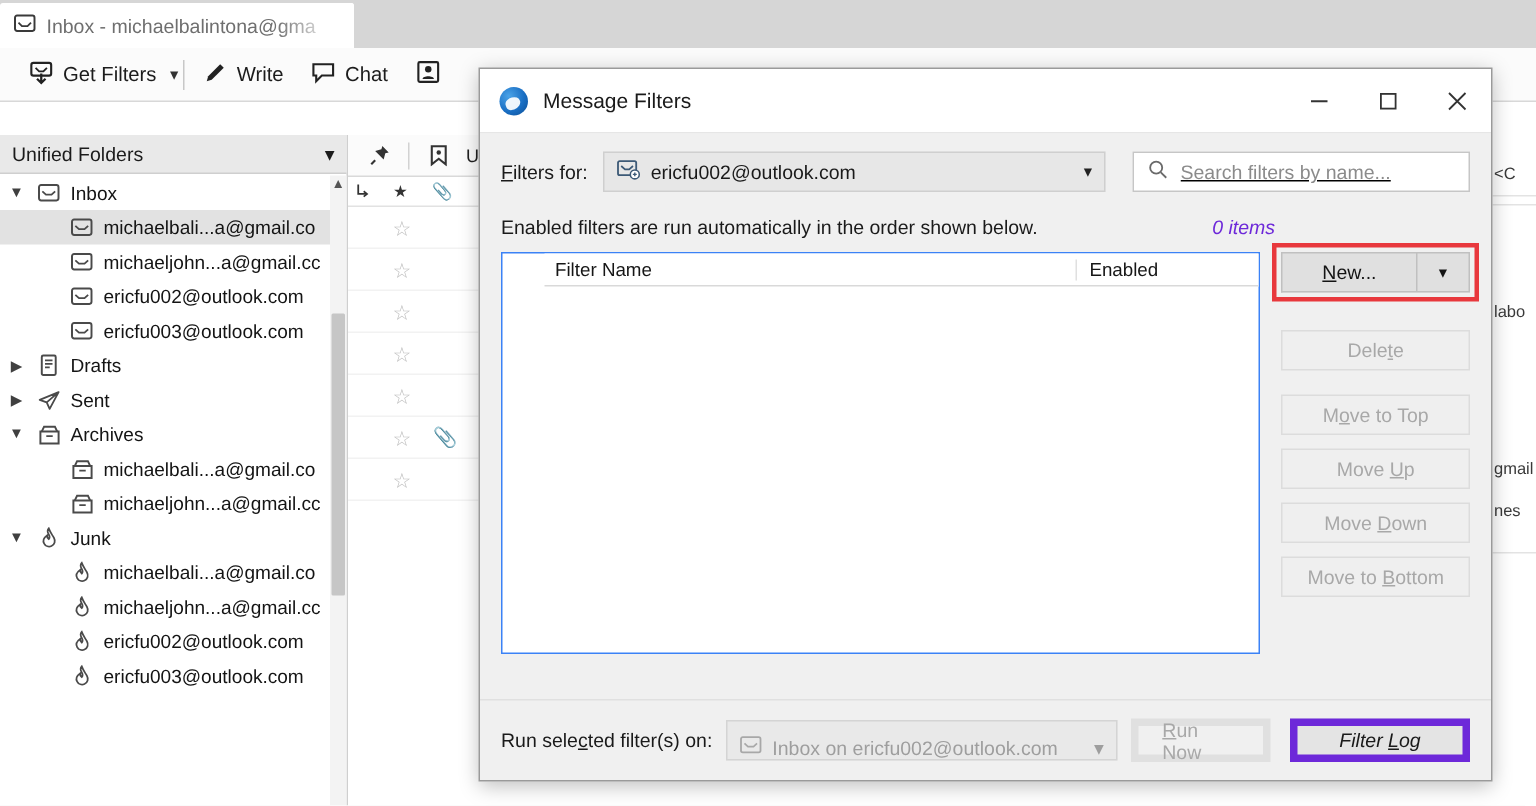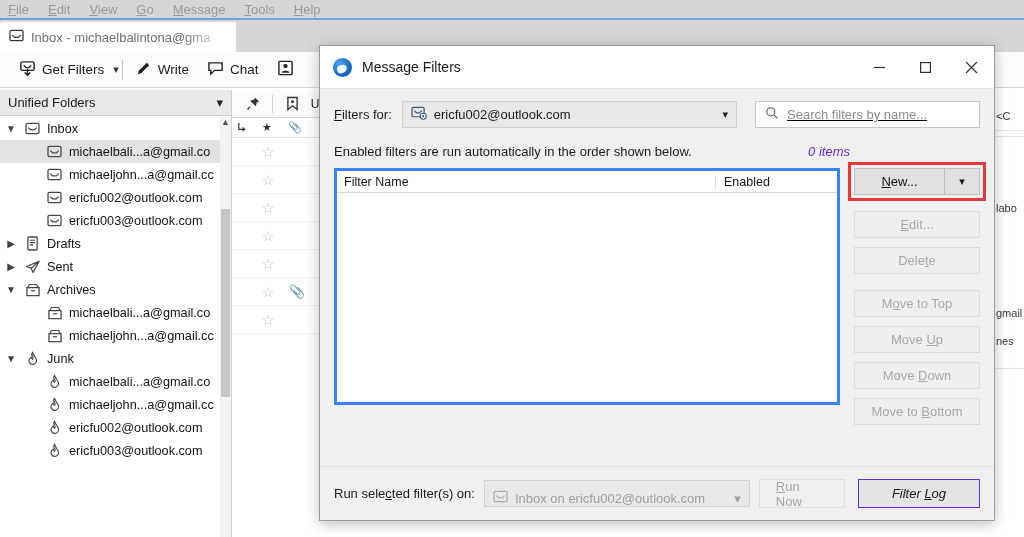--- a/index.html
+++ b/index.html
@@ -137,22 +137,22 @@
     border:0; outline:0; flex:1; font-family:inherit; font-size:13px; color:#000000; background:transparent;text-decoration:underline;
   }
   .searchbox input::placeholder { color:#8b8b8b; }
 
   .row-hint { display:flex; align-items:center; margin-top:16px; }
   .hint-text { font-size:13px; color:#1a1a1a; }
   .items-count { margin-left:auto; font-size:13px; color:#6d28d9; margin-right:130px;font-style:italic; }
 
   .main-area { display:flex; gap:0; margin-top:9px; flex:1; }
   .listbox {
-    width:530px; background:#ffffff; border:3px solid #3b82f6;
-    display:flex; flex-direction:column; height:237px;
+    width:530px; background:#ffffff; border:1px solid #3b82f6;
+    display:flex; flex-direction:column; height:268px;padding-left:28px;
   }
   .lb-head { height:22px; display:flex; align-items:center; border-bottom:1px solid #d9d9d9; background:#fff; }
   .lb-head .c1 { flex:1; padding-left:7px; font-size:12.5px; color:#161616; }
   .lb-head .c2 { width:122px; font-size:12.5px; color:#161616; border-left:1px solid #e0e0e0; padding-left:8px; }
   .lb-rows { flex:1; }
 
   .btncol { width:132px; margin-left:14px; display:flex; flex-direction:column; }
   .btn {
     height:27px; background:#e4e4e4; border:1px solid #c6c6c6;
     display:flex; align-items:center; justify-content:center;
@@ -182,40 +182,31 @@
     height:54px; display:flex; align-items:center; padding:0 14px; gap:9px;
     border-top:1px solid #e0e0e0; margin-top:6px;
   }
   .combo-dis {
     height:27px; background:#e9e9e9; border:1px solid #d4d4d4;
     display:flex; align-items:flex-end; padding:0 8px; gap:7px;
     font-size:13px; color:#9e9e9e; width:272px;
   }
   .combo-dis .cv { flex:1; white-space:nowrap; overflow:hidden; }
   .foot-btn {
-    height:29px; padding:0 16px; background:#e4e4e4; border:1px solid #6d28d9;
+    height:29px; padding:0 16px; background:#e4e4e4; border:5px solid #6d28d9;
     display:flex; align-items:center; justify-content:center; font-size:13px; color:#1a1a1a;
   }
   .foot-btn.disabled { color:#a8a8a8; background:#f0f0f0; border-color:#e0e0e0; }
   .foot-btn.wide { width:125px; padding:0; margin-left:4px;font-style:italic;}
 </style>
 </head>
 <body>
 
 <div id="app-window">
 
-  <div class="menubar">
-    <span class="mi"><u>F</u><span>ile</span></span>
-    <span class="mi"><u>E</u>dit</span>
-    <span class="mi"><u>V</u>iew</span>
-    <span class="mi"><u>G</u>o</span>
-    <span class="mi"><u>M</u>essage</span>
-    <span class="mi"><u>T</u>ools</span>
-    <span class="mi"><u>H</u>elp</span>
-  </div>
 
   <div class="tabstrip">
     <div class="tab">
       <span>
         <svg width="15" height="13" viewBox="0 0 16 14">
             <rect x="1" y="1.5" width="14" height="11" rx="1.5" fill="none" stroke="#3a3a3a" stroke-width="1.4"></rect>
             <path d="M3.5 6.5 L6 9 h4 l2.5-2.5" fill="none" stroke="#3a3a3a" stroke-width="1.3"></path>
           </svg>
       </span>
       <span>Inbox - michaelbalintona@gma</span>
@@ -570,23 +561,20 @@
 
       <div class="btncol">
         <div class="split-wrap">
           <div class="split-btn">
             <span class="split-main"><u>N</u>ew...</span>
             <span class="split-arrow">▾</span>
           </div>
           <div class="redbox"></div>
         </div>
         <div class="btn-gap-lg"></div>
-        <div class="btn disabled">
-            <span><u>E</u>dit...</span>
-          </div>
         <div class="btn-gap-sm"></div>
         <div class="btn disabled">
             <span>Dele<u>t</u>e</span>
           </div>
         <div class="btn-gap-lg"></div>
         <div class="btn disabled">
             <span>M<u>o</u>ve to Top</span>
           </div>
         <div class="btn-gap-sm"></div>
         <div class="btn disabled">

